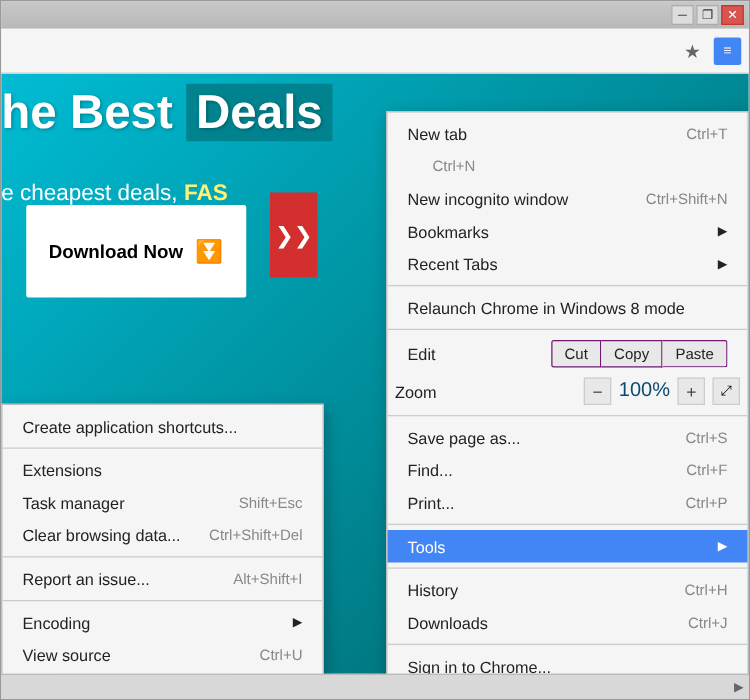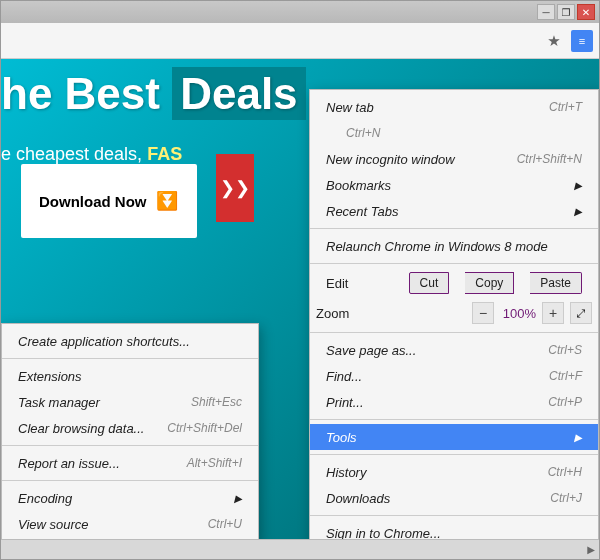--- a/index.html
+++ b/index.html
@@ -123,21 +123,20 @@
       pointer-events: all;
     }
 
     .menu-item {
       padding: 5px 16px 5px 16px;
       display: flex;
       align-items: center;
       cursor: pointer;
       color: #222;
       min-height: 26px;
-      font-style: italic;
     }
     .menu-item.highlighted {
       background: #4285f4;
       color: white;
     }
 
     .menu-item-label {
       flex: 1;
     }
 
@@ -155,21 +154,21 @@
       height: 1px;
       background: #ccc;
       margin: 4px 0;
     }
 
     
     .edit-row {
       padding: 4px 16px;
       display: flex;
       align-items: center;
-      gap: 16px;
+      gap: 0;
       min-height: 30px;
     }
     .edit-label {
       flex: 1;
       color: #222;
     }
     .edit-btn {
       padding: 3px 10px;
       border: 1px solid #701a75;
       background: #e8e8e8;
@@ -205,22 +204,22 @@
       border: 1px solid #ccc;
       background: #e8e8e8;
       cursor: pointer;
       display: flex;
       align-items: center;
       justify-content: center;
       font-size: 14px;
       color: #444;
     }
     .zoom-value {
-      font-size: 13px;
-      color: #701a75;
+      font-size: 16px;
+      color: #0c4a6e;
       min-width: 36px;
       text-align: right;
     }
     .zoom-fullscreen {
       width: 22px;
       height: 22px;
       border: 1px solid #ccc;
       background: #e8e8e8;
       cursor: pointer;
       display: flex;
@@ -268,21 +267,21 @@
     <div class="title-btn close">✕</div>
   </div>
 
   <div class="browser-toolbar">
     <div class="star-icon">★</div>
     <div class="menu-icon">≡</div>
   </div>
 
   <div class="page-content" style="position:relative;">
     <div class="page-bg">
-      <div style="position:absolute;top:10px;left:0;font-size:44px;font-weight:bold;color:white;text-shadow:1px 1px 3px rgba(0,0,0,0.3);">
+      <div style="position:absolute;top:10px;left:0;font-size:38px;font-weight:bold;color:white;text-shadow:1px 1px 3px rgba(0,0,0,0.3);">
         <span>he Best </span><span style="background:#00838f;padding:2px 8px;">Deals</span>
       </div>
       <div style="position:absolute;top:60px;left:0;font-size:18px;color:white;margin-top:25px;">
         <span>e cheapest deals,</span>&nbsp;<span style="color:#fff176;font-weight:bold;">FAS</span>
       </div>
       <div style="position:absolute;top:105px;left:20px;background:white;padding:26px 18px;font-size:15px;font-weight:bold;cursor:pointer;border-radius:2px;display:flex;align-items:center;gap:10px;">
         <span>Download Now</span>
         <span style="color:#d32f2f;font-size:18px;">⏬</span>
       </div>
       <div style="position:absolute;top:95px;left:215px;width:38px;height:68px;background:#d32f2f;display:flex;flex-direction:column;align-items:center;justify-content:center;color:white;font-size:18px;">

